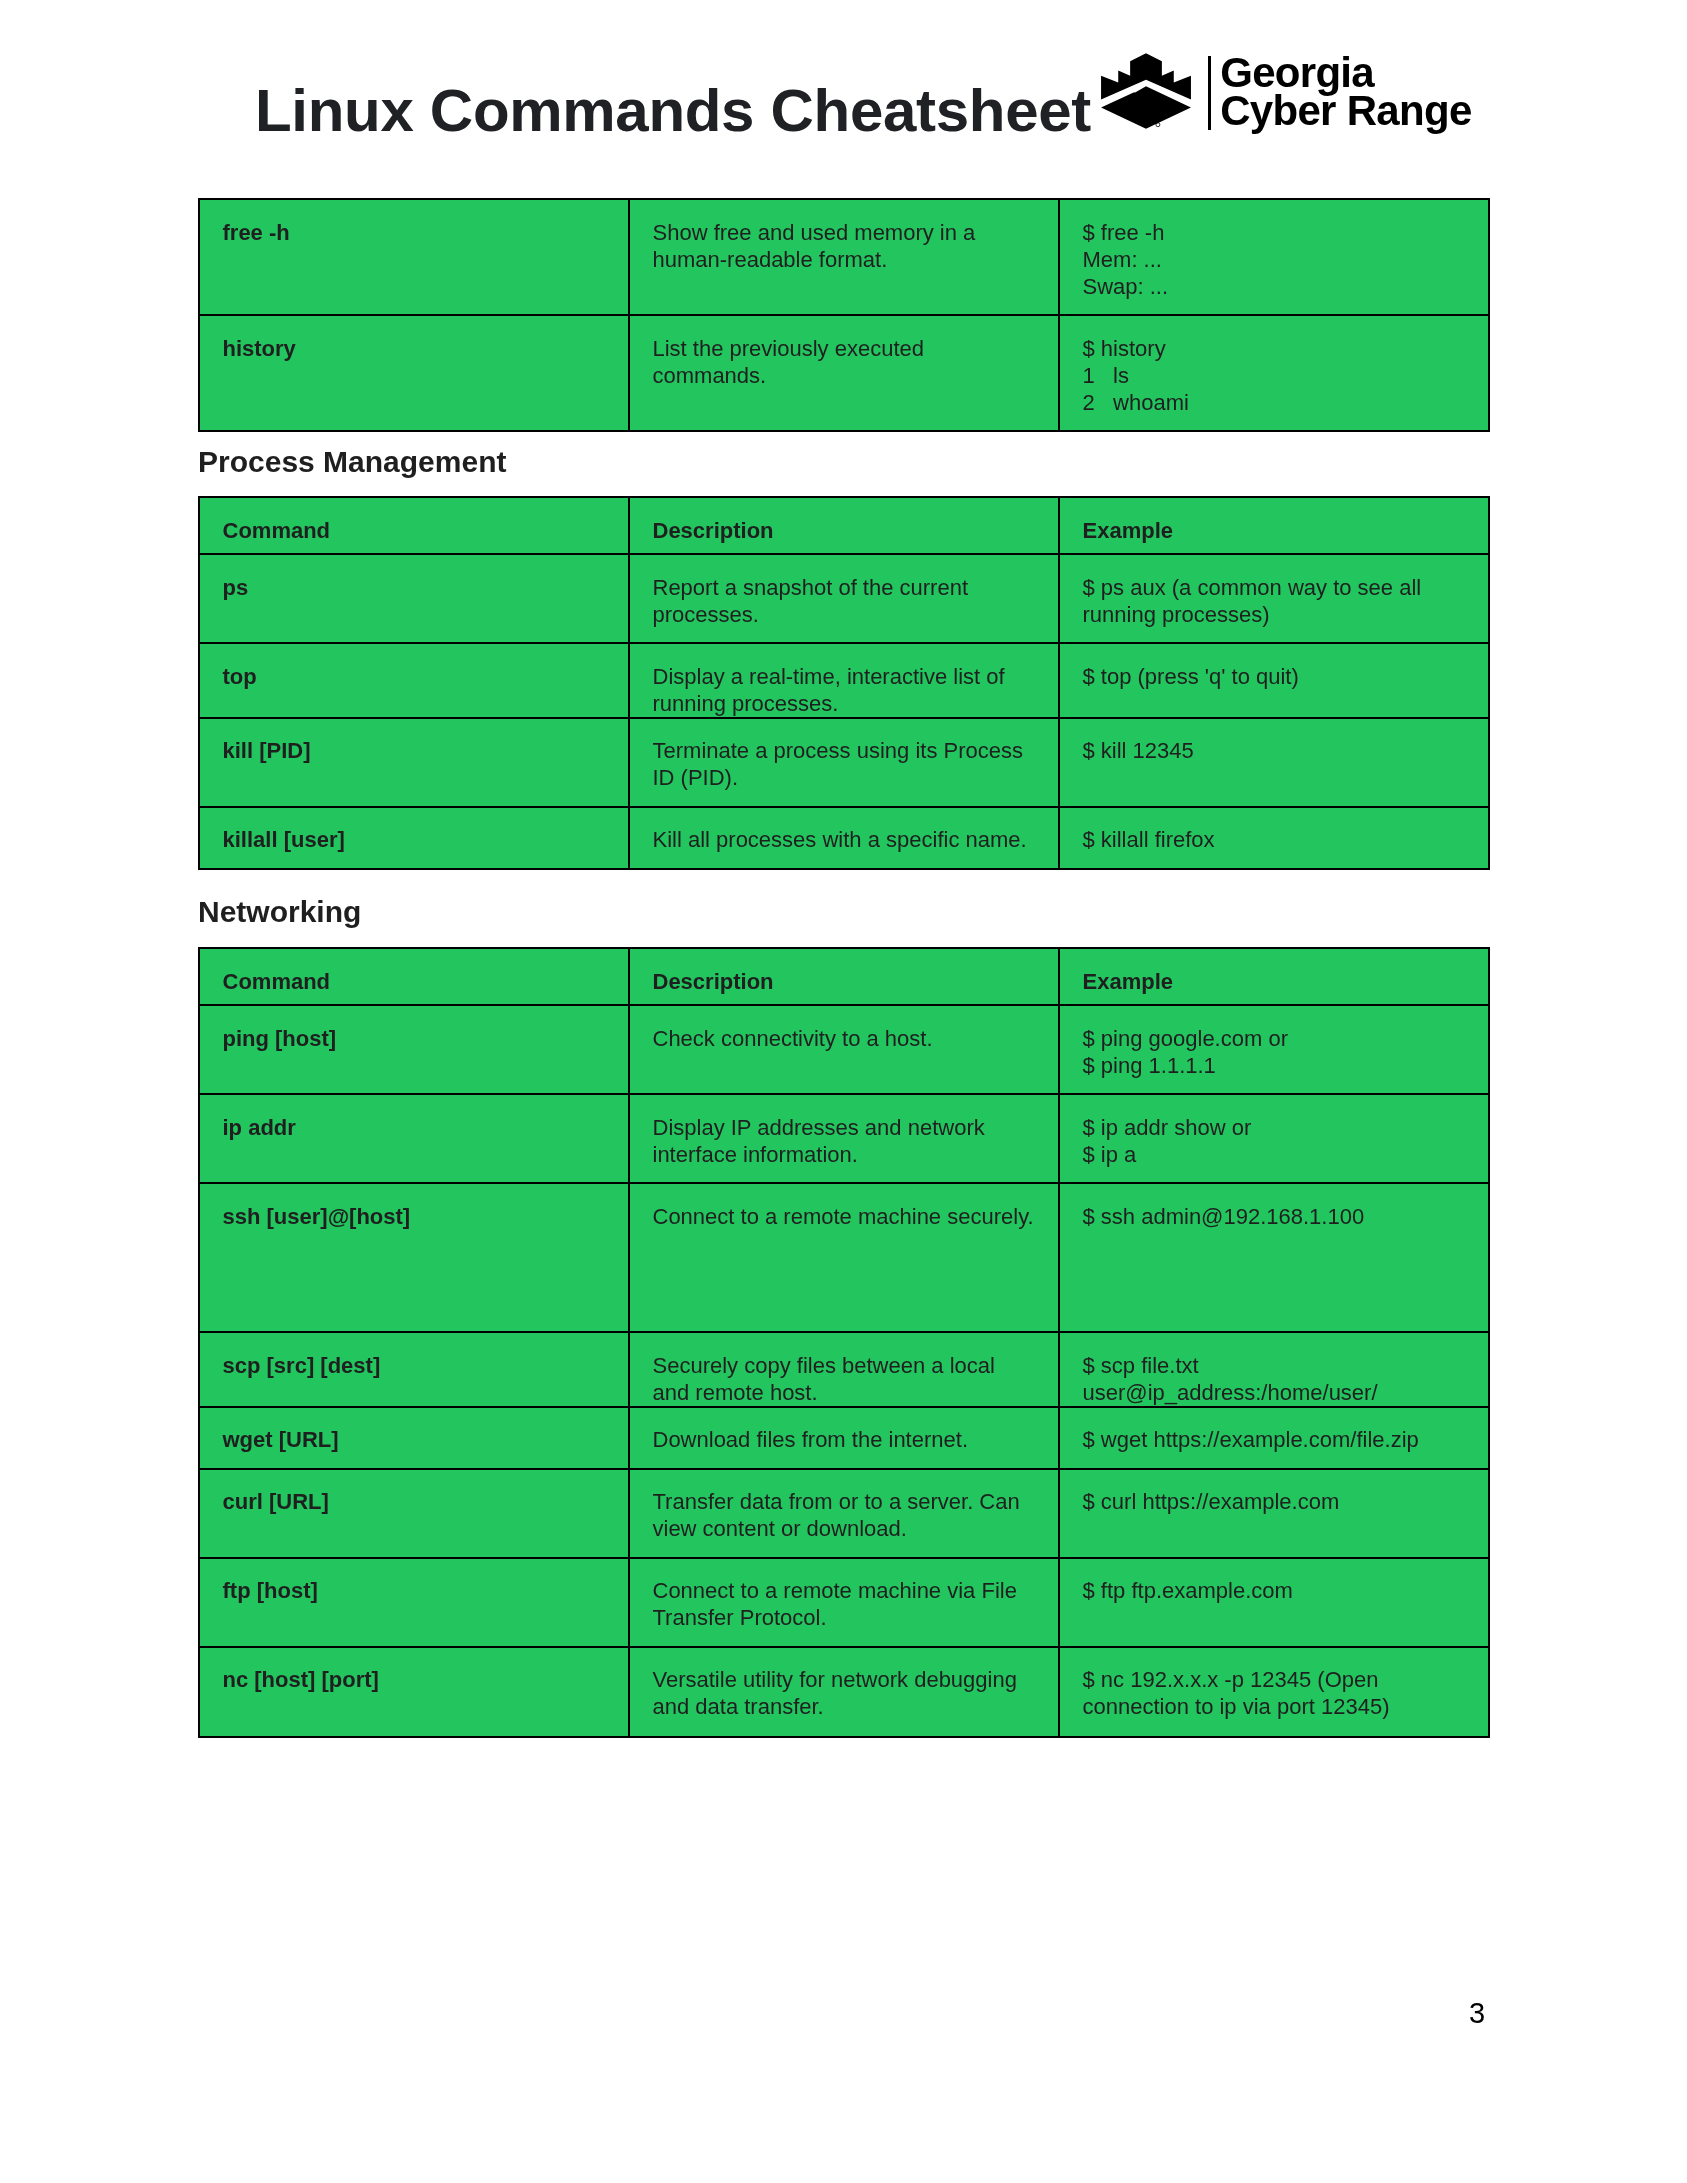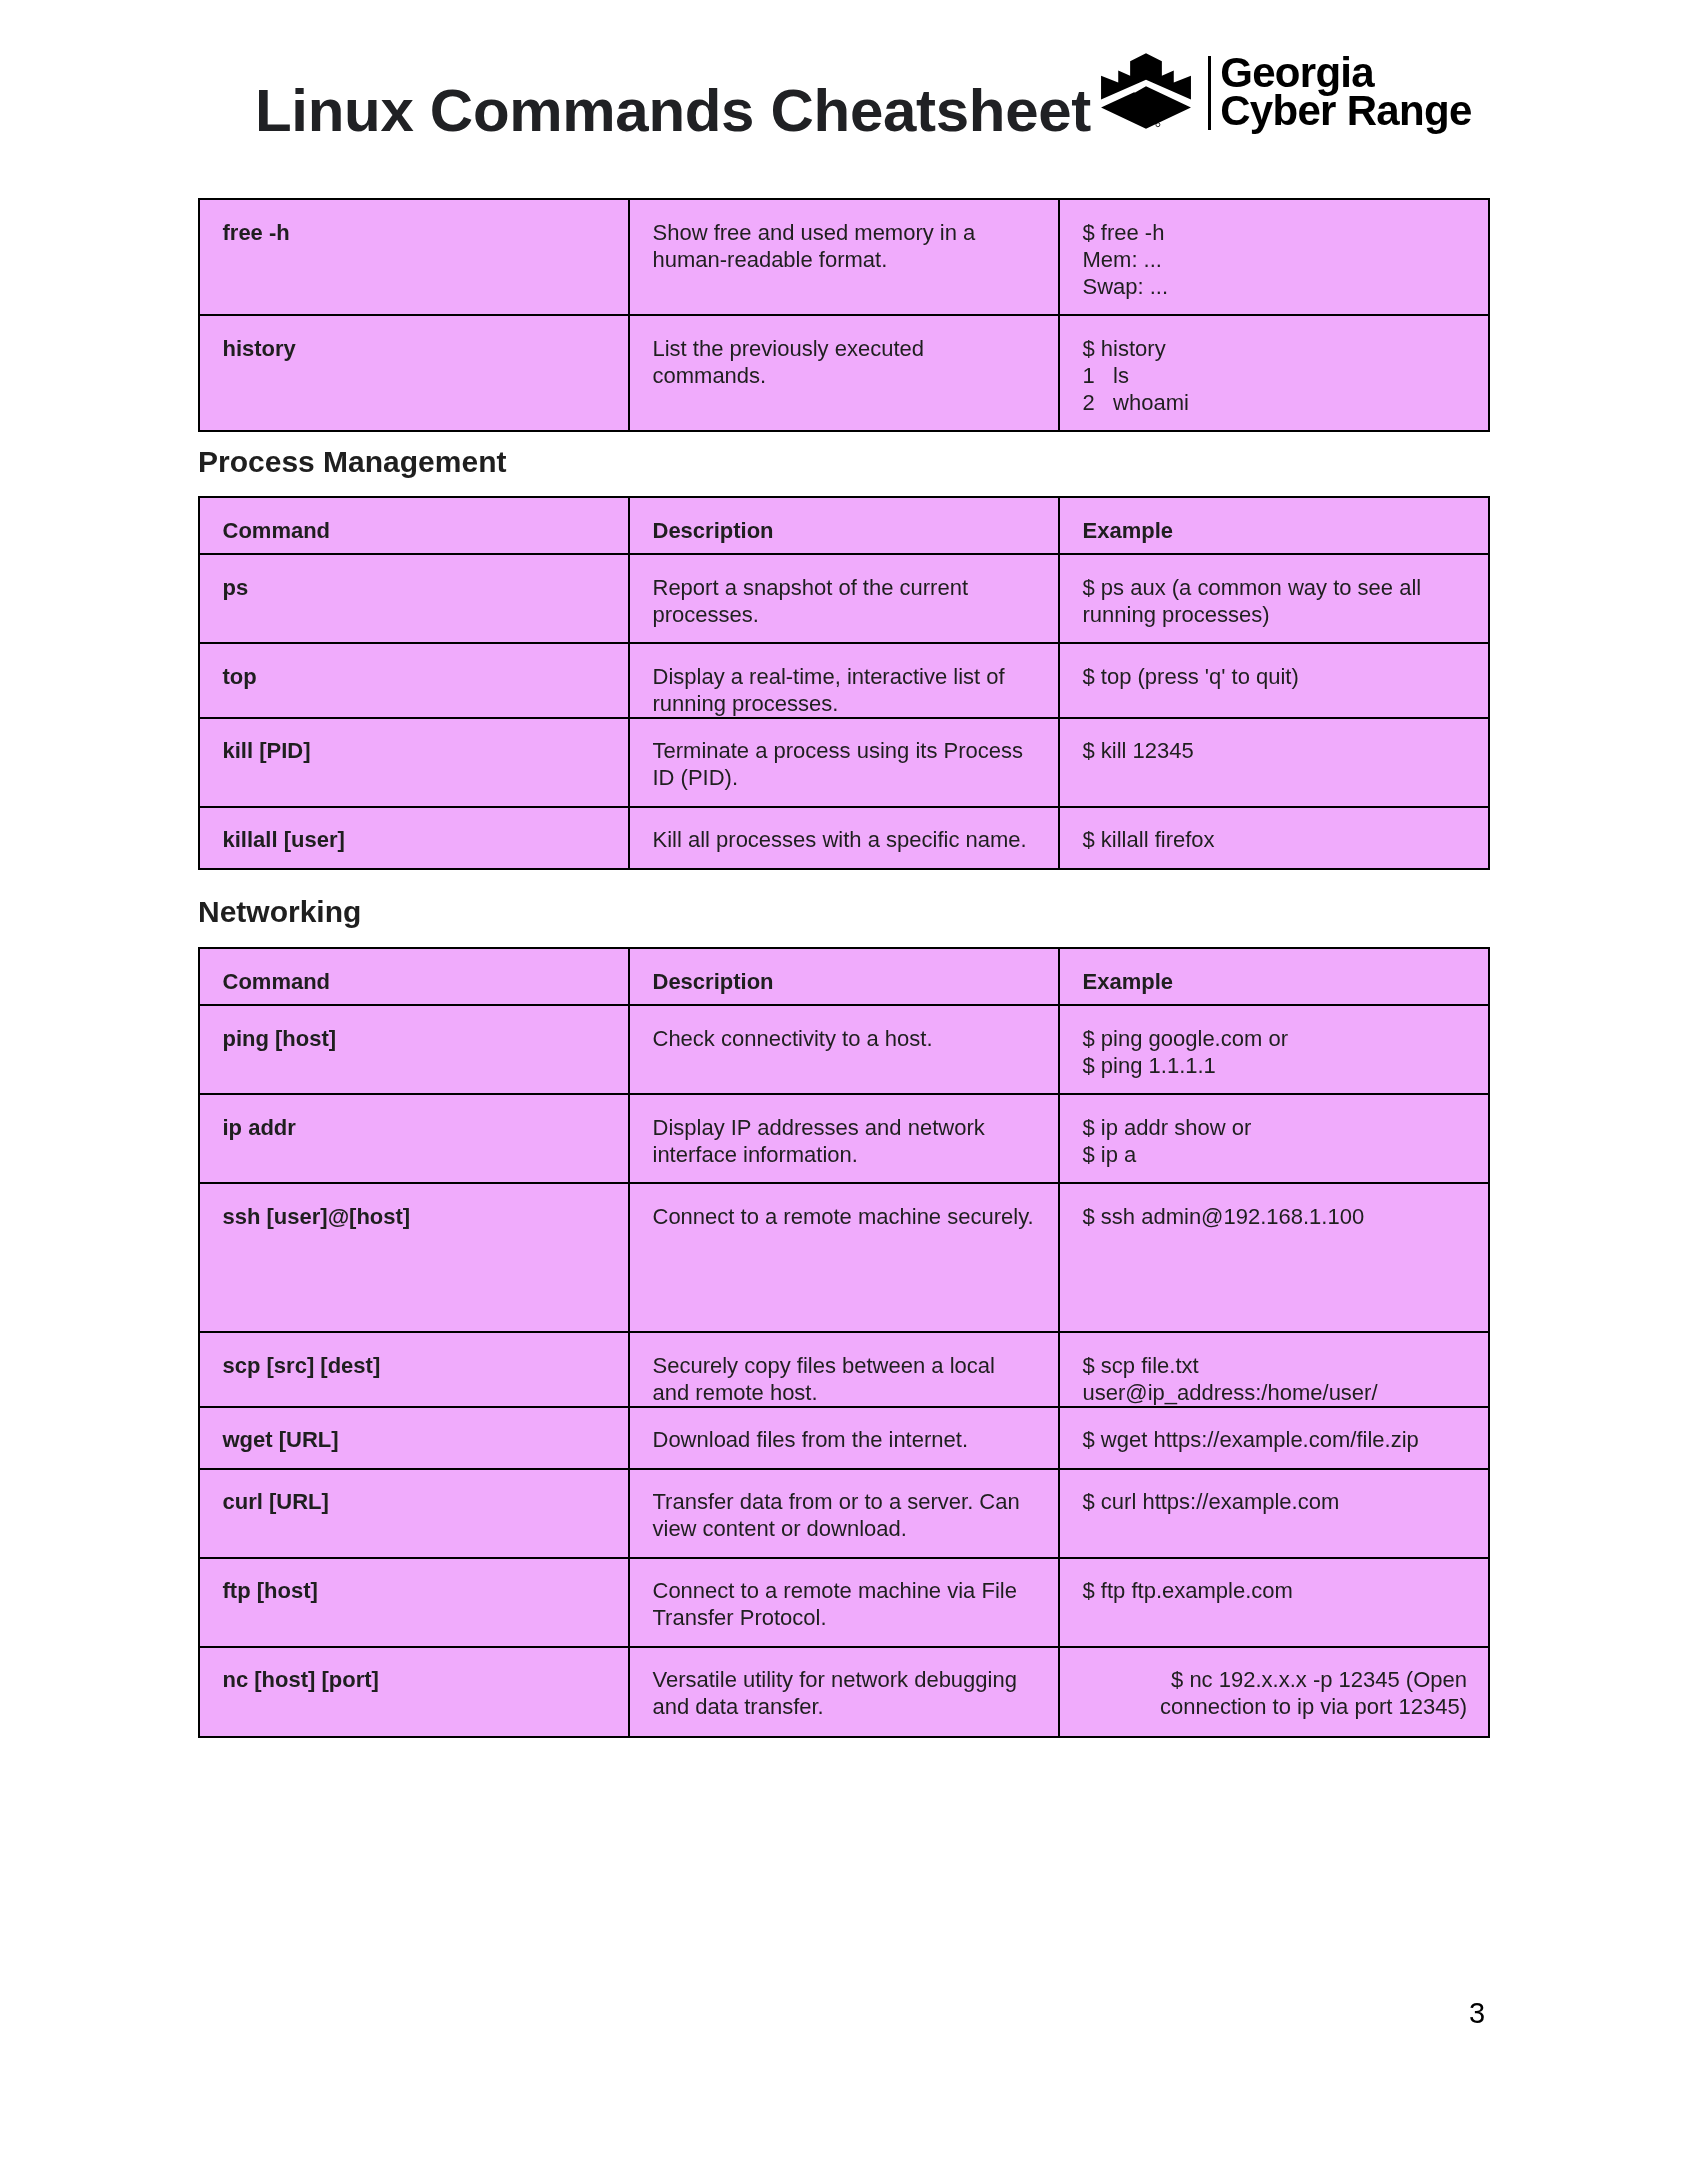--- a/index.html
+++ b/index.html
@@ -63,21 +63,21 @@
     color: #1f1f1f;
     line-height: 40px;
     white-space: nowrap;
   }
   table.cheat {
     position: absolute;
     left: 198px;
     width: 1291px;
     border-collapse: collapse;
     table-layout: fixed;
-    background: #f0abfc;
+    background: #22c55e;
   }
   table.cheat col { width: 430px; }
   table.cheat td, table.cheat th {
     border: 2.6px solid #000;
     vertical-align: top;
     text-align: left;
     padding: 18.5px 21px 0 22.5px;
     font-size: 22px;
     line-height: 27px;
     color: #1f1f1f;
@@ -261,20 +261,20 @@
         <td class="cmd">ftp [host]</td>
         <td>Connect to a remote machine via File Transfer Protocol.</td>
         <td>
           <span class="line" style="white-space: normal;">$ ftp ftp.example.com</span>
         </td>
       </tr>
       <tr style="height: 90px;">
         <td class="cmd">nc [host] [port]</td>
         <td>Versatile utility for network debugging and data transfer.</td>
         <td>
-          <span class="line" style="white-space: normal; text-align: right;">$ nc 192.x.x.x -p 12345 (Open connection to ip via port 12345)</span>
+          <span class="line" style="white-space: normal;">$ nc 192.x.x.x -p 12345 (Open connection to ip via port 12345)</span>
         </td>
       </tr>
     </tbody>
 </table>
 
 <div class="page-number">3</div>
 
 
 </body></html>

